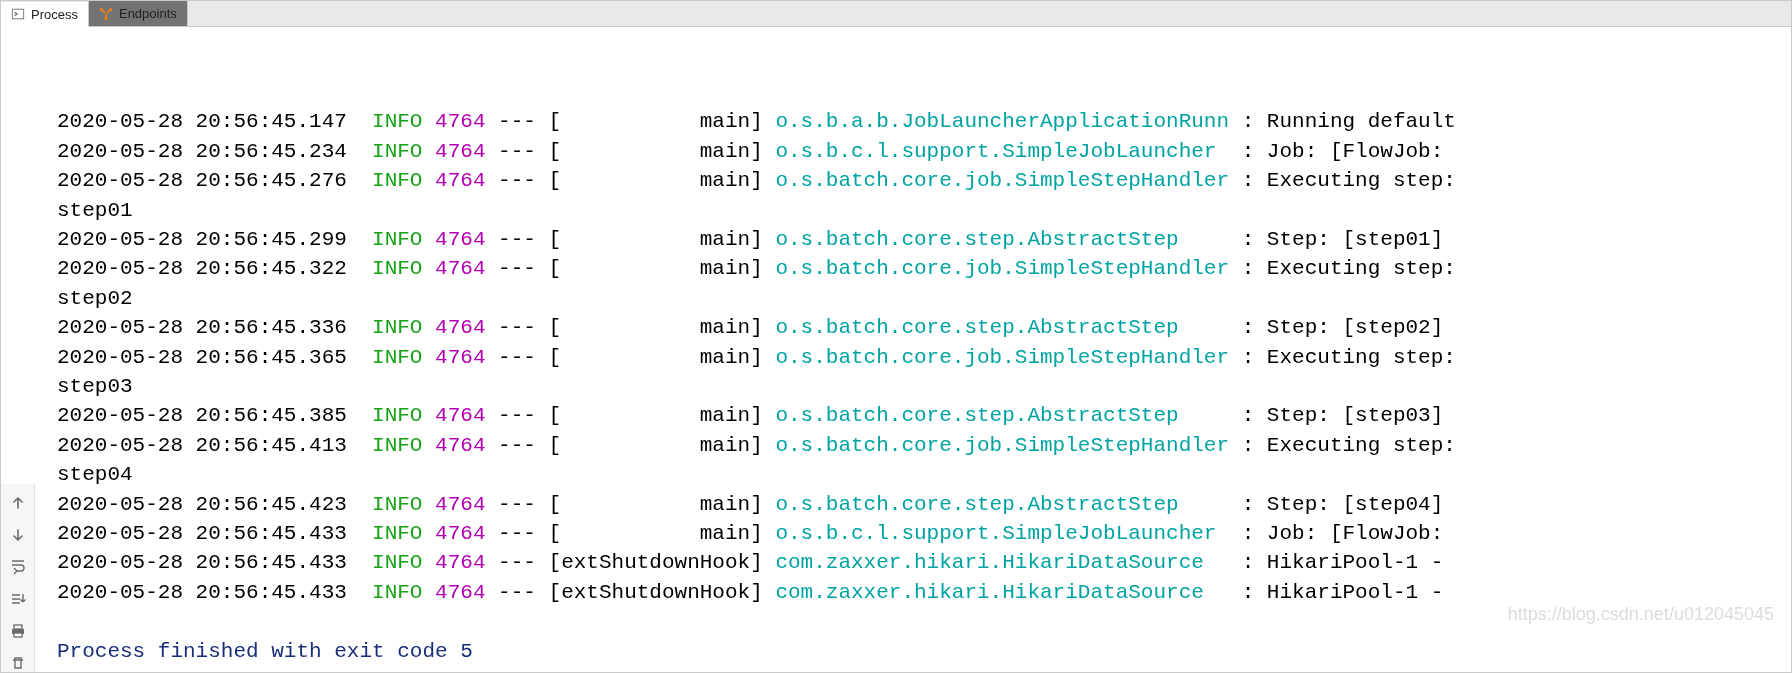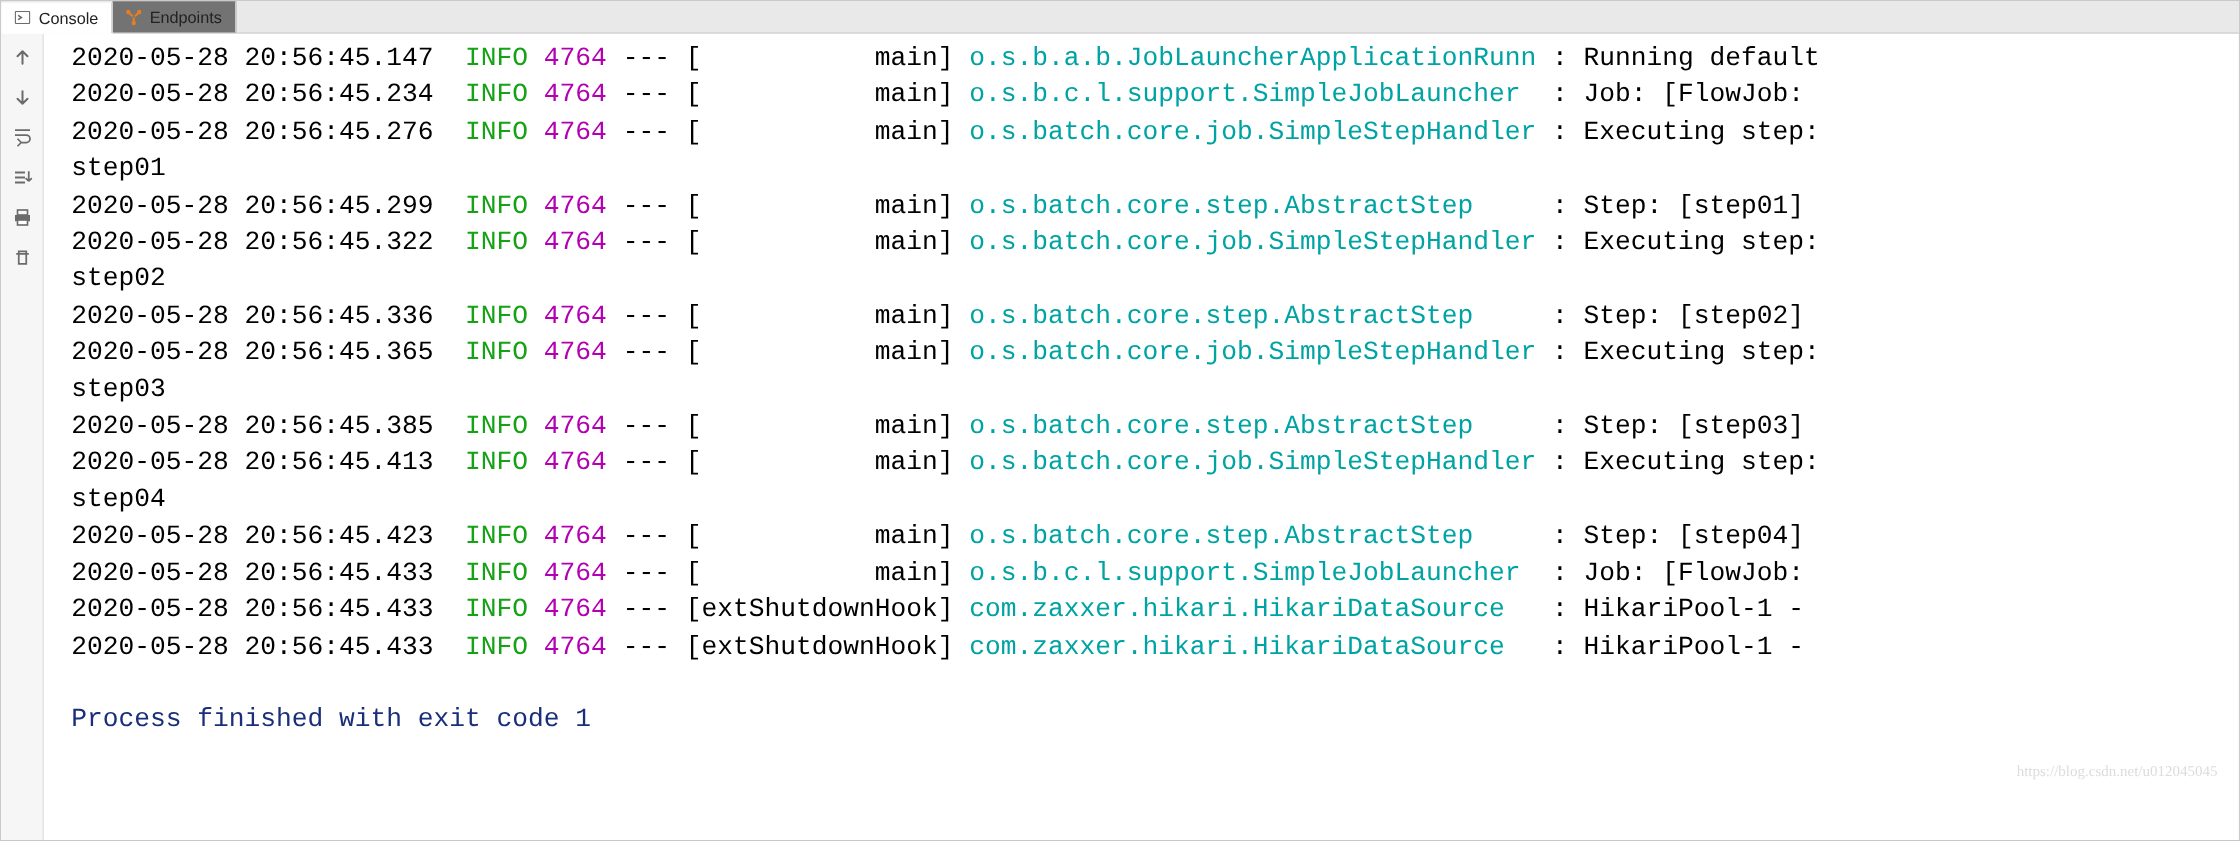--- a/index.html
+++ b/index.html
@@ -32,20 +32,21 @@
   }
   .tab.active {
     background: #ffffff;
     border-bottom: 1px solid #ffffff;
     position: relative; top: 1px;
   }
   .tab .ticon { width: 14px; height: 14px; }
   .content-row {
     display: flex; flex: 1; min-height: 0;
     background: #ffffff;
+    align-items: flex-end;
   }
   .gutter {
     width: 34px;
     background: #f6f6f6;
     border-right: 1px solid #e0e0e0;
     display: flex; flex-direction: column;
     align-items: center;
     padding-top: 10px;
     gap: 14px;
   }
@@ -67,41 +68,41 @@
     white-space: pre;
     color: #000;
   }
   .c-info  { color: #15a215; }
   .c-pid   { color: #b200b2; }
   .c-logger{ color: #00a3a3; }
   .c-final { color: #1a2f7a; }
   .watermark {
     position: absolute;
     right: 18px; bottom: 48px;
-    font-size: 12px; color: #dcdcdc;
-    font-family: Liberation Serif, serif;
+    font-size: 18px; color: #dcdcdc;
+    font-family: Liberation Sans, sans-serif;
     pointer-events: none;
     margin-left: 11px;
   }
 </style>
 </head>
 <body>
 
 <div class="root">
 
   <div class="tabbar">
     <div class="tab active">
       <span class="ticon">
         <svg viewBox="0 0 16 16">
             <rect x="1" y="2" width="14" height="12" rx="1" fill="#6b6b6b"></rect>
             <rect x="2" y="3" width="12" height="10" fill="#fff"></rect>
             <path d="M4 6 L7 8 L4 10" stroke="#6b6b6b" stroke-width="1.4" fill="none"></path>
           </svg>
       </span>
-      <span>Console</span>
+      <span>Process</span>
     </div>
     <div class="tab">
       <span class="ticon">
         <svg viewBox="0 0 16 16">
             <path d="M3 3 L7 7" stroke="#e67e22" stroke-width="2"></path>
             <circle cx="3" cy="3" r="2" fill="#e67e22"></circle>
             <path d="M13 3 L9 7" stroke="#e67e22" stroke-width="2"></path>
             <circle cx="13" cy="3" r="2" fill="#e67e22"></circle>
             <path d="M8 8 L8 13" stroke="#e67e22" stroke-width="2"></path>
             <circle cx="8" cy="13" r="2" fill="#e67e22"></circle>
@@ -161,20 +162,20 @@
 2020-05-28 20:56:45.365  <span class="c-info">INFO</span> <span class="c-pid">4764</span> --- [           main] <span class="c-logger">o.s.batch.core.job.SimpleStepHandler</span> : Executing step:
 step03
 2020-05-28 20:56:45.385  <span class="c-info">INFO</span> <span class="c-pid">4764</span> --- [           main] <span class="c-logger">o.s.batch.core.step.AbstractStep    </span> : Step: [step03] 
 2020-05-28 20:56:45.413  <span class="c-info">INFO</span> <span class="c-pid">4764</span> --- [           main] <span class="c-logger">o.s.batch.core.job.SimpleStepHandler</span> : Executing step:
 step04
 2020-05-28 20:56:45.423  <span class="c-info">INFO</span> <span class="c-pid">4764</span> --- [           main] <span class="c-logger">o.s.batch.core.step.AbstractStep    </span> : Step: [step04] 
 2020-05-28 20:56:45.433  <span class="c-info">INFO</span> <span class="c-pid">4764</span> --- [           main] <span class="c-logger">o.s.b.c.l.support.SimpleJobLauncher </span> : Job: [FlowJob: 
 2020-05-28 20:56:45.433  <span class="c-info">INFO</span> <span class="c-pid">4764</span> --- [extShutdownHook] <span class="c-logger">com.zaxxer.hikari.HikariDataSource  </span> : HikariPool-1 - 
 2020-05-28 20:56:45.433  <span class="c-info">INFO</span> <span class="c-pid">4764</span> --- [extShutdownHook] <span class="c-logger">com.zaxxer.hikari.HikariDataSource  </span> : HikariPool-1 - 
 
-<span class="c-final">Process finished with exit code 1</span>
+<span class="c-final">Process finished with exit code 5</span>
 </div>
     </div>
 
   </div>
 </div>
 
 <div class="watermark">https://blog.csdn.net/u012045045</div>
 
 </body></html>

